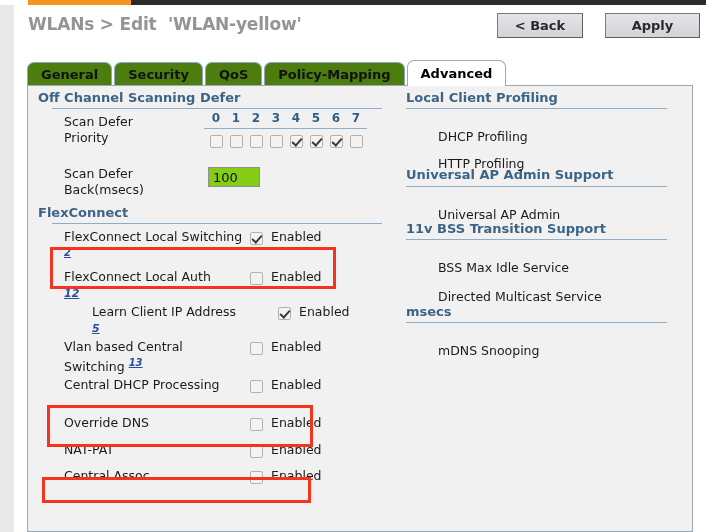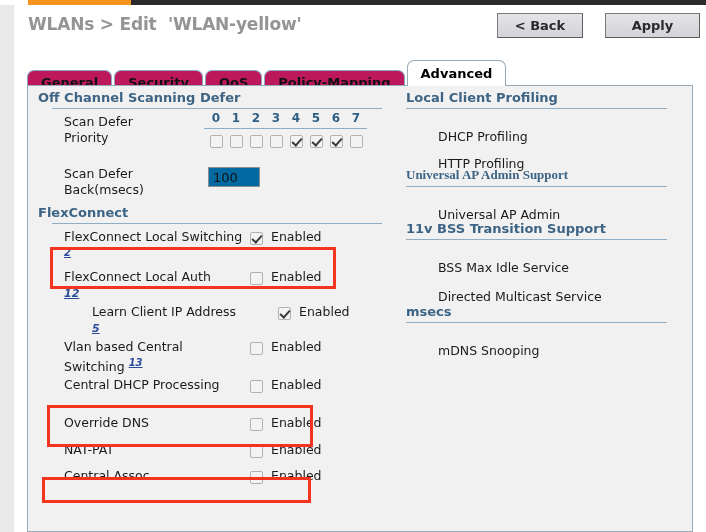--- a/index.html
+++ b/index.html
@@ -52,26 +52,26 @@
   .btn-back  { left: 497px; width: 86px; }
   .btn-apply { left: 605px; width: 95px; }
 
   
   .tabs {
     position: absolute; left: 27px; top: 60px;
     height: 26px;
     display: flex; align-items: flex-end;
   }
   .tab {
-    height: 16px;
+    height: 24px;
     line-height: 24px;
     padding: 0 13px;
     font-size: 13px; font-weight: bold;
     color: #111;
-    background: #be185d;
+    background: #4d7c0f;
     border: 1px solid #8ba9c6;
     border-bottom: none;
     border-radius: 7px 7px 0 0;
     margin-right: 2px;
     cursor: pointer;
     white-space: nowrap;
     box-sizing: border-box;
   }
   .tab.active {
     background: #ffffff;
@@ -173,21 +173,21 @@
   }
   .prio-boxes {
     position: absolute; left: 178px; top: 24px;
   }
   .prio-boxes .cbwrap { display: inline-block; width: 20px; text-align: center; }
 
   .txtinput {
     position: absolute; left: 180px; top: 6px;
     width: 52px; height: 20px;
     border: 1px solid #8f8f8f;
-    background: #0369a1;
+    background: #84cc16;
     font-size: 13px; color: #111;
     font-family: "DejaVu Sans", sans-serif;
     padding: 0 4px;
     box-sizing: border-box;
   }
 
   
   .hl {
     position: absolute;
     border: 3px solid #f5341f;
@@ -326,21 +326,21 @@
 
       <div class="row" style="height:27px;">
         <div class="row-label-r">DHCP Profiling</div>
 
       </div>
       <div class="row" style="height:27px;">
         <div class="row-label-r">HTTP Profiling</div>
 
       </div>
 
-      <div class="section-head" style="line-height:16px;padding-right:40px;font-family:Liberation Serif, serif;">Universal AP Admin Support</div>
+      <div class="section-head" style="line-height:16px;padding-right:40px;">Universal AP Admin Support</div>
       <div class="rule rule-r"></div>
 
       <div class="row" style="height:30px;">
         <div class="row-label-r">Universal AP Admin</div>
 
       </div>
 
       <div class="section-head">11v BSS Transition Support</div>
       <div class="rule rule-r"></div>
 

